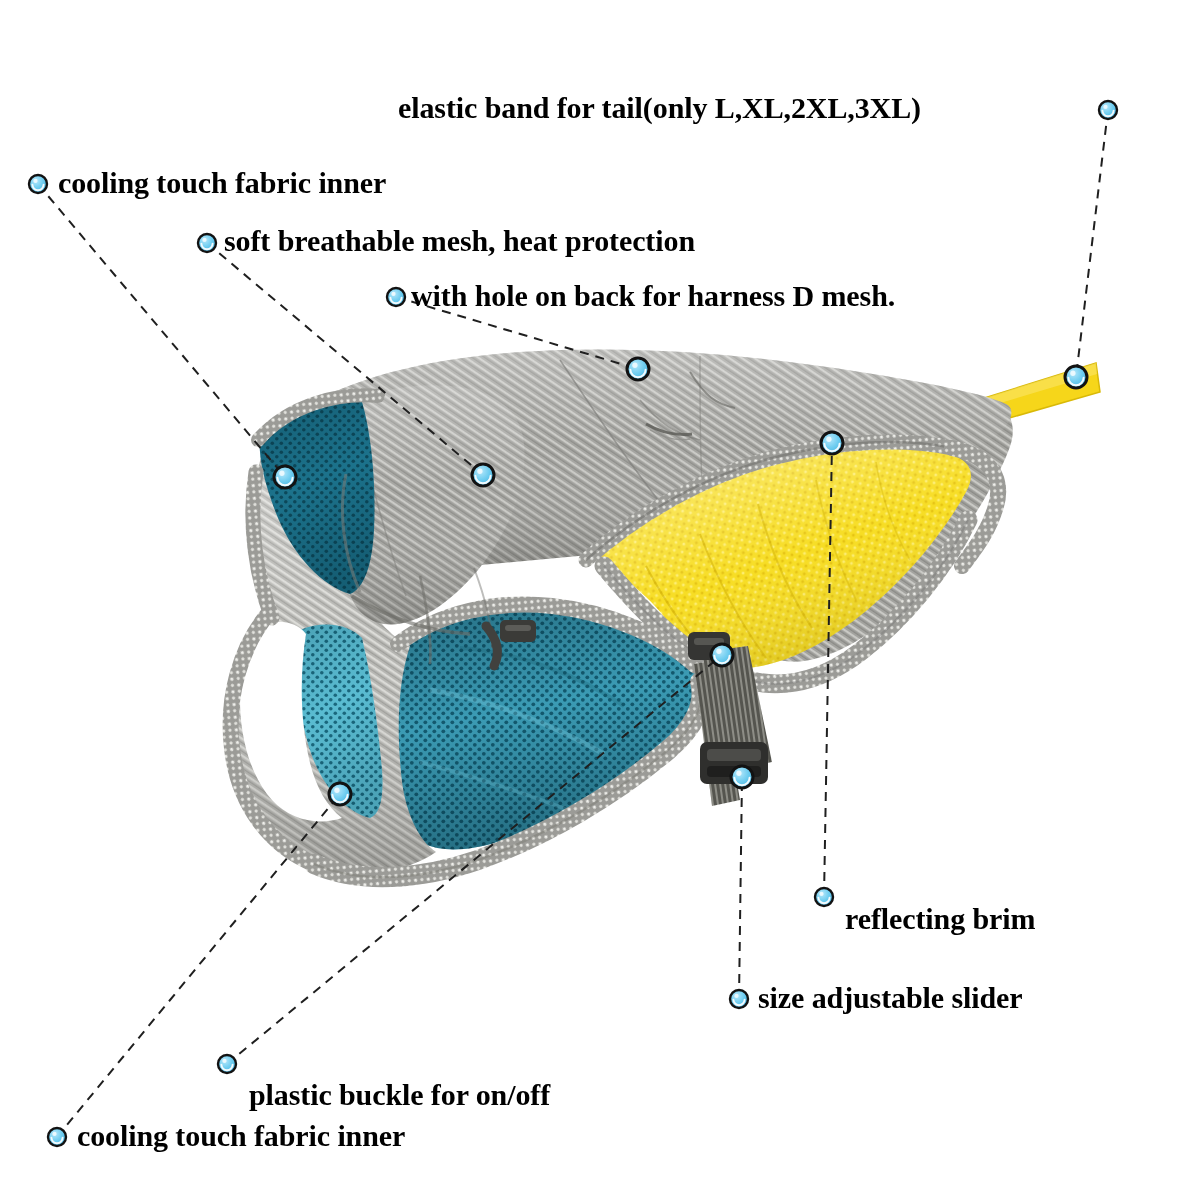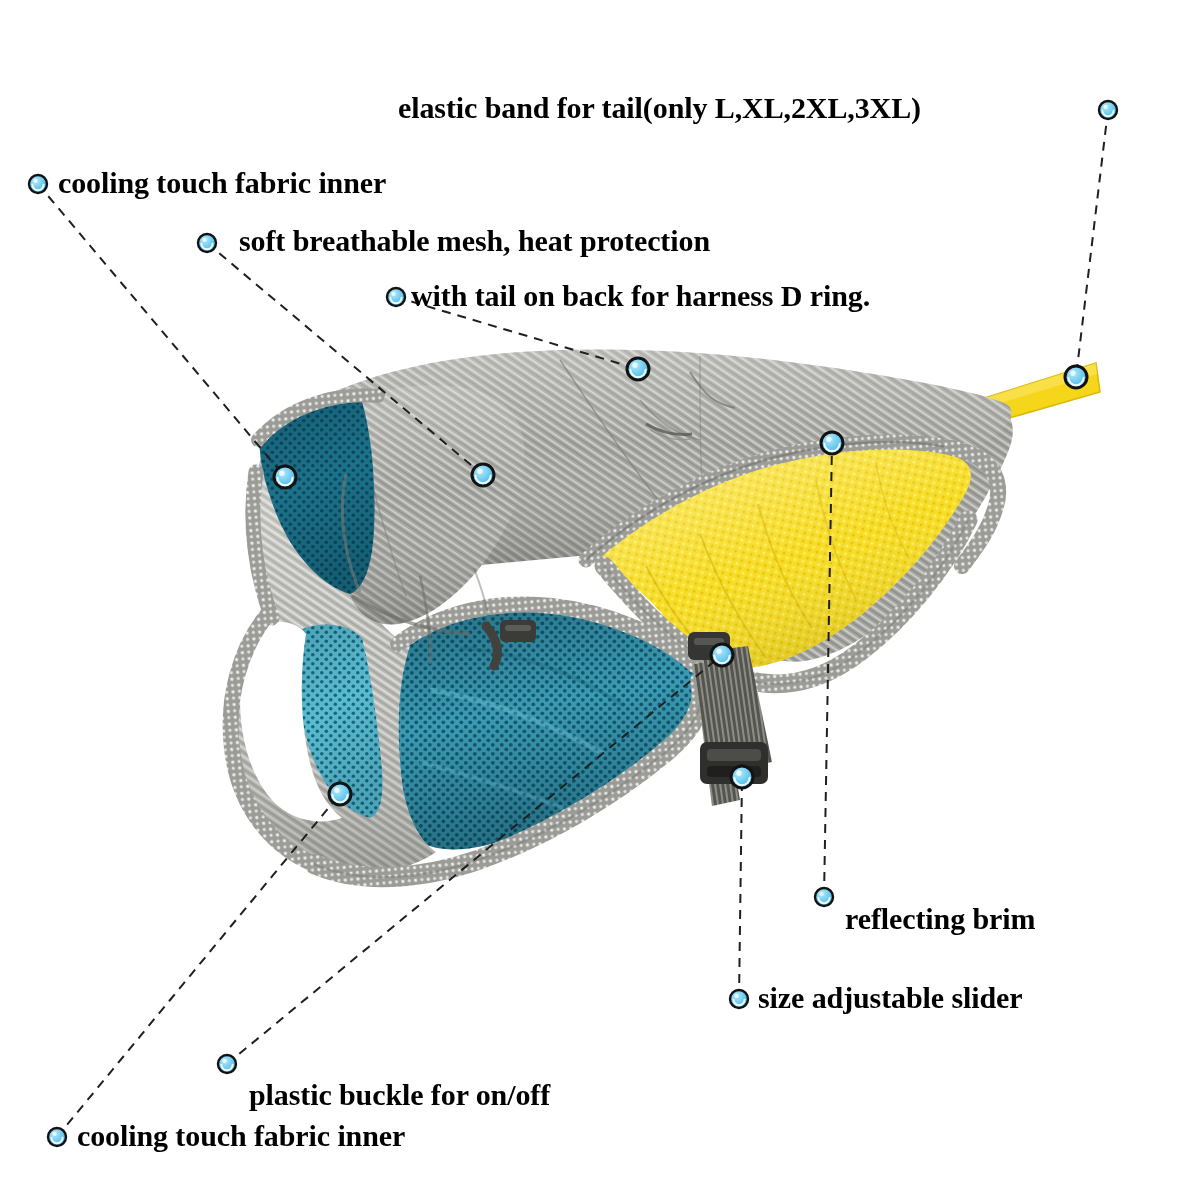--- a/index.html
+++ b/index.html
@@ -26,21 +26,21 @@
     position: absolute;
     font-family: "Liberation Serif", "DejaVu Serif", serif;
     font-weight: bold;
     color: #000000;
     white-space: nowrap;
     line-height: 1;
     letter-spacing: -0.1px;
   }
   .lbl-tail      { left: 398px; top: 93px;  font-size: 30px; }
   .lbl-cool-top  { left: 58px;  top: 168px; font-size: 30px; }
-  .lbl-mesh      { left: 239px; top: 226px; font-size: 30px; }
+  .lbl-mesh      { left: 224px; top: 226px; font-size: 30px; }
   .lbl-dring     { left: 411px; top: 281px; font-size: 30px; }
   .lbl-brim      { left: 845px; top: 880px; font-size: 30px; margin-top: 24px; }
   .lbl-slider    { left: 758px; top: 983px; font-size: 30px; text-align: right; }
   .lbl-buckle    { left: 249px; top: 1048px; font-size: 30px; margin-top: 32px; }
   .lbl-cool-bot  { left: 77px;  top: 1121px; font-size: 30px; }
 </style>
 </head>
 <body>
 
 <div id="stage">
@@ -369,21 +369,21 @@
         </g>
       </g>
   </svg>
 
   <div class="callout-label lbl-tail">elastic band for tail(only L,XL,2XL,3XL)</div>
 
   <div class="callout-label lbl-cool-top">cooling touch fabric inner</div>
 
   <div class="callout-label lbl-mesh">soft breathable mesh, heat protection</div>
 
-  <div class="callout-label lbl-dring">with tail on back for harness D ring.</div>
+  <div class="callout-label lbl-dring">with hole on back for harness D mesh.</div>
 
   <div class="callout-label lbl-brim">reflecting brim</div>
 
   <div class="callout-label lbl-slider">size adjustable slider</div>
 
   <div class="callout-label lbl-buckle">plastic buckle for on/off</div>
 
   <div class="callout-label lbl-cool-bot">cooling touch fabric inner</div>
 
 </div>

